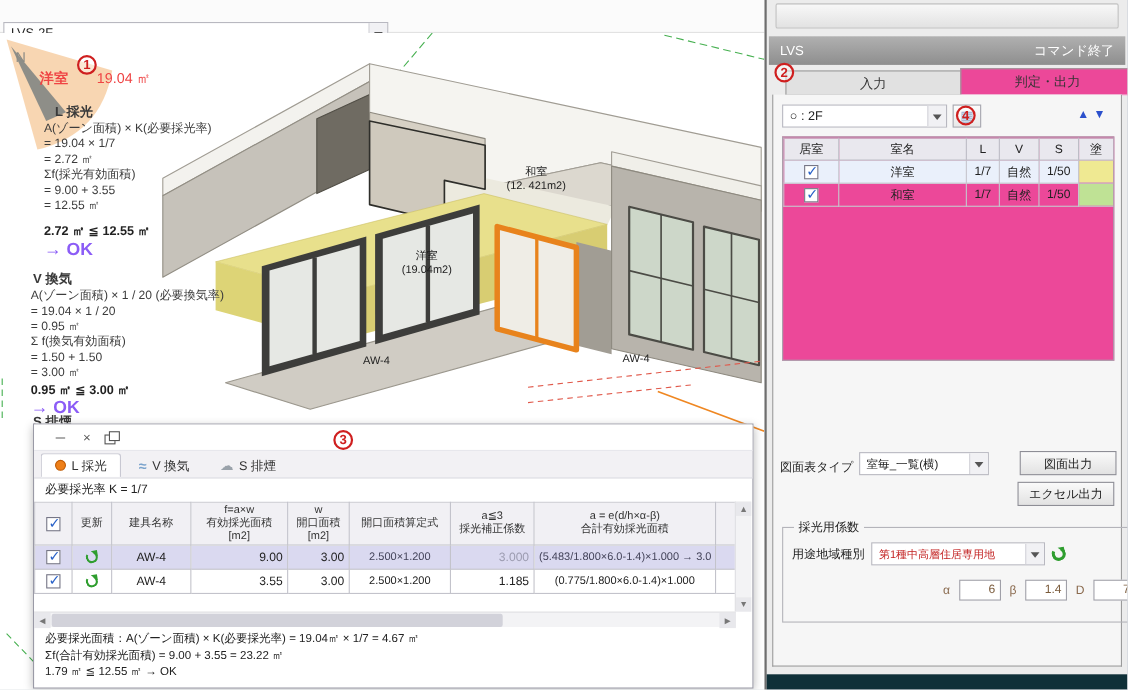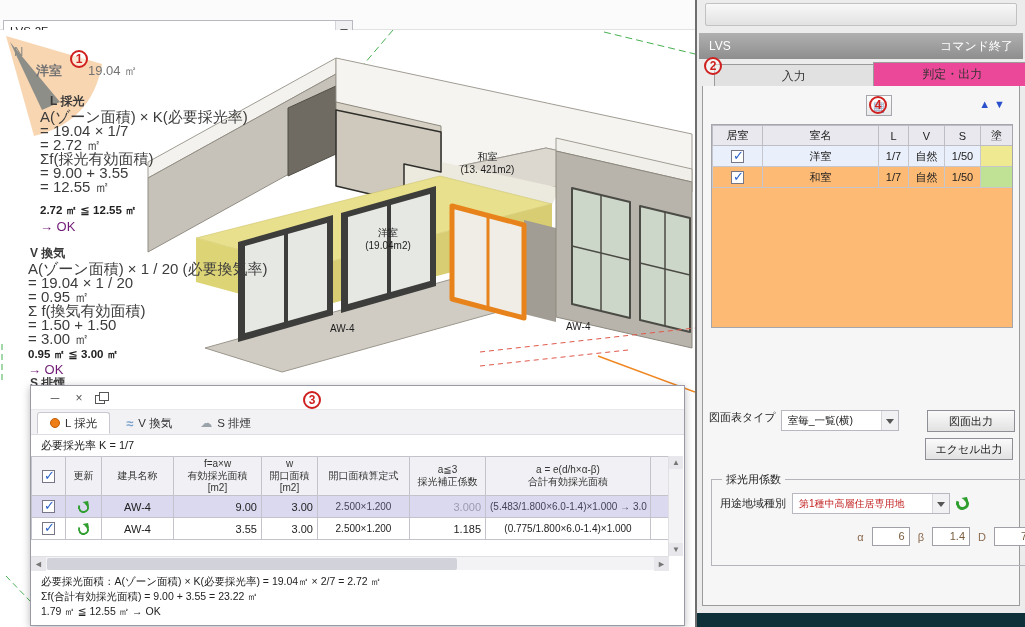--- a/index.html
+++ b/index.html
@@ -14,26 +14,26 @@
 .caret{width:0;height:0;border:4px solid transparent;border-top:5px solid #555;margin-top:5px}
 .view-combo{position:absolute;left:3px;top:20px;width:350px;height:22px}
 
 .viewport{position:absolute;left:0;top:30px;width:695px;height:597px;background:#fff;overflow:hidden}
 .viewport svg{position:absolute;left:0;top:0}
 
 
 .co{position:absolute;width:18px;height:18px;border:2px solid #cf1f1f;border-radius:50%;color:#cf1f1f;font-size:12px;font-weight:bold;line-height:14px;text-align:center;z-index:60;background:rgba(255,255,255,.45)}
 
 
-.anno-zone{position:absolute;z-index:20;font-size:13px;color:#737373;white-space:nowrap}
+.anno-zone{position:absolute;z-index:20;font-size:13px;color:#ef4444;white-space:nowrap}
 .anno-zone .zn{font-weight:bold;margin-right:26px}
 .sec-title{position:absolute;font-size:12px;font-weight:bold;color:#3a3a3a;z-index:20;white-space:nowrap}
-.anno-lines{position:absolute;font-size:15px;color:#3c3c3c;line-height:14px;z-index:20;white-space:nowrap}
+.anno-lines{position:absolute;font-size:11px;color:#3c3c3c;line-height:14px;z-index:20;white-space:nowrap}
 .anno-res{position:absolute;font-size:11.5px;font-weight:bold;color:#222;z-index:20;white-space:nowrap}
-.anno-ok{position:absolute;font-size:13px;font-weight:normal;color:#701a75;z-index:20;white-space:nowrap}
+.anno-ok{position:absolute;font-size:16px;font-weight:bold;color:#8b5cf6;z-index:20;white-space:nowrap}
 .lbl3d{position:absolute;font-size:11px;color:#1d1d1d;z-index:15;line-height:13px;white-space:nowrap}
 .lbl3d.ctr{text-align:center}
 
 
 .dlg{position:absolute;left:30px;top:355px;width:655px;height:241px;background:#fff;border:1px solid #9a9aa6;box-shadow:0 2px 8px rgba(0,0,0,.28);z-index:40}
 .dlg-title{height:24px;display:flex;align-items:center;padding:0 8px;font-size:12px;color:#222;background:#fff;border-bottom:1px solid #e7e7ec}
 .dlg-title-text{flex:1}
 .ti{width:16px;text-align:center;color:#555;font-size:12px;margin-left:8px;cursor:pointer}
 .popout{position:relative;width:13px;height:11px;display:inline-block;margin-left:8px}
 .popout::before{content:"";position:absolute;left:0;top:3px;width:8px;height:7px;border:1px solid #555}
@@ -81,27 +81,27 @@
 .r-tabs{position:absolute;left:17px;top:62px;width:318px;height:25px;display:flex}
 .rtab{flex:1;text-align:center;line-height:23px;font-size:12px;color:#333}
 .rtab.inactive{background:#e1e1e1;border:1px solid #9b9b9b;margin-top:2px;border-right:none}
 .rtab.active{background:#ec4899;border:1px solid #9b9b9b;border-bottom:1px solid #f6f6f6}
 .r-content{position:absolute;left:5px;top:86px;width:318px;height:520px;background:#f6f6f6;border:1px solid #9b9b9b;border-top:none}
 .floor-combo{position:absolute;left:8px;top:9px;width:150px;height:21px}
 .grid-btn{position:absolute;left:163px;top:9px;width:26px;height:21px;border:1px solid #a6a6ae;background:linear-gradient(#fcfcfc,#e8e8e8);text-align:center;line-height:19px;cursor:pointer}
 .grid-ico{color:#4a70a8;font-size:13px}
 .sort{position:absolute;right:14px;top:12px;font-size:11px}
 .sort span{color:#2b50cc;cursor:pointer;margin-left:4px}
-.room-list{position:absolute;left:8px;top:38px;width:302px;height:204px;background:#fdba74;border:1px solid #a6a6ae;overflow:hidden}
+.room-list{position:absolute;left:8px;top:38px;width:302px;height:204px;background:#ec4899;border:1px solid #a6a6ae;overflow:hidden}
 .rtable{border-collapse:collapse;table-layout:fixed;width:300px;font-size:11px}
 .rtable th{background:#e9e8ee;border:1px solid #bdbdc6;font-weight:normal;height:20px;color:#222}
 .rtable td{border:1px solid #c6c6ce;height:21px;text-align:center;color:#222;padding:0}
 tr.sel td{background:#eaf0fb}
 .swatch{width:100%;height:20px}
-.draw-row{position:absolute;left:6px;top:324px;width:306px;height:22px;display:flex;align-items:flex-start;gap:5px}
+.draw-row{position:absolute;left:6px;top:324px;width:306px;height:22px;display:flex;align-items:flex-end;gap:5px}
 .lab{font-size:11px;color:#222;white-space:nowrap}
 .small-combo{width:118px;height:21px;font-size:10.5px}
 .btn{height:22px;width:88px;font-size:11px;background:linear-gradient(#fafafa,#e2e2e2);border:1px solid #8e8e96;color:#222;font-family:inherit;cursor:pointer}
 .draw-row .btn{margin-left:auto}
 .excel-row{position:absolute;right:6px;top:352px}
 .coef-group{position:absolute;left:8px;top:386px;width:336px;height:94px;border:1px solid #b4b4ba;font-size:11px;color:#222;padding:2px 8px 4px}
 .coef-group legend{font-size:11px;color:#222;padding:0 4px;margin-left:2px}
 .zone-row{display:flex;align-items:center;gap:6px;margin-top:4px}
 .zone-combo{width:158px;height:21px;font-size:10px}
 .red-text{color:#c32222}
@@ -221,21 +221,21 @@
         <div>Σ f(換気有効面積)</div>
         <div>= 1.50 + 1.50</div>
         <div>= 3.00 ㎡</div>
       </div>
       <div class="anno-res" style="left:28px;top:317px">0.95 ㎡ ≦ 3.00 ㎡</div>
       <div class="anno-ok" style="left:28px;top:332px">→ OK</div>
       <div class="sec-title" style="left:30px;top:345px">S 排煙</div>
 
       <div class="lbl3d ctr" style="left:445px;top:120px;width:85px">
         <div>和室</div>
-        <div>(13. 421m2)</div>
+        <div>(12. 421m2)</div>
       </div>
       <div class="lbl3d ctr" style="left:352px;top:196px;width:72px">
         <div>洋室</div>
         <div>(19.04m2)</div>
       </div>
       <div class="lbl3d" style="left:330px;top:292px;font-size:10px">AW-4</div>
       <div class="lbl3d" style="left:566px;top:290px;font-size:10px">AW-4</div>
 
       <div class="dlg">
         <div class="co" style="left:272px;top:5px">3</div>
@@ -335,40 +335,46 @@
         <div class="vscroll">
             <span class="va">▲</span>
             <span class="va btm">▼</span>
           </div>
         <div class="hscroll">
           <span class="sarr le">◄</span>
           <span class="thumb"></span>
           <span class="sarr re">►</span>
         </div>
         <div class="dlg-footer">
-          <div>必要採光面積：A(ゾーン面積) × K(必要採光率) = 19.04㎡ × 2/7 = 2.72 ㎡</div>
+          <div>必要採光面積：A(ゾーン面積) × K(必要採光率) = 19.04㎡ × 1/7 = 4.67 ㎡</div>
           <div>Σf(合計有効採光面積) = 9.00 + 3.55 = 23.22 ㎡</div>
           <div>1.79 ㎡ ≦ 12.55 ㎡ → OK</div>
         </div>
       </div>
     </div>
   </div>
 
   <div class="right">
     <div class="r-topcombo"></div>
     <div class="r-header">
       <span>LVS</span>
       <span class="cmd">コマンド終了</span>
     </div>
     <div class="co" style="left:7px;top:57px">2</div>
     <div class="r-tabs">
       <div class="rtab inactive">入力</div>
       <div class="rtab active">判定・出力</div>
     </div>
     <div class="r-content">
+      <div class="combo floor-combo">
+        <span>○ : 2F</span>
+        <span class="caret-box">
+            <span class="caret"></span>
+          </span>
+      </div>
       <div class="grid-btn"><span class="grid-ico">▦</span></div>
       <div class="co" style="left:166px;top:10px">4</div>
       <span class="sort">
         <span>▲</span><span>▼</span>
       </span>
 
       <div class="room-list">
         <table class="rtable">
           <colgroup>
             <col style="width:50px">

